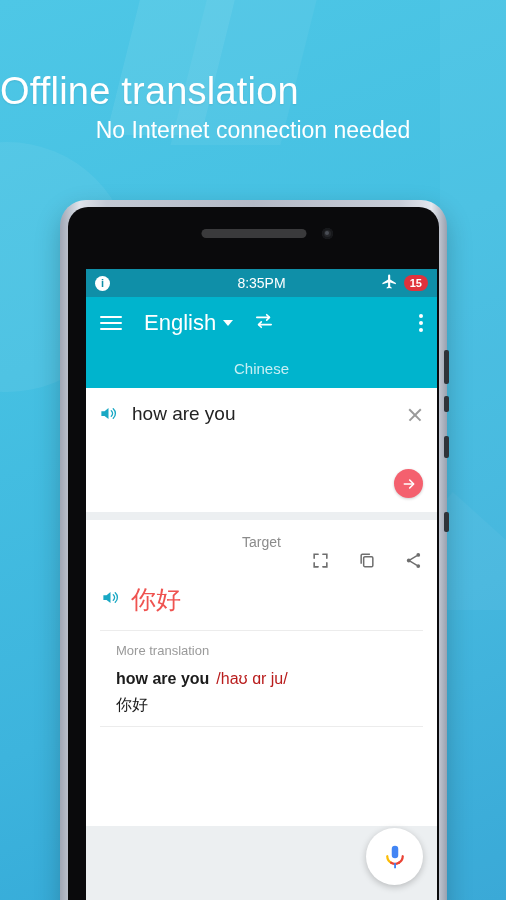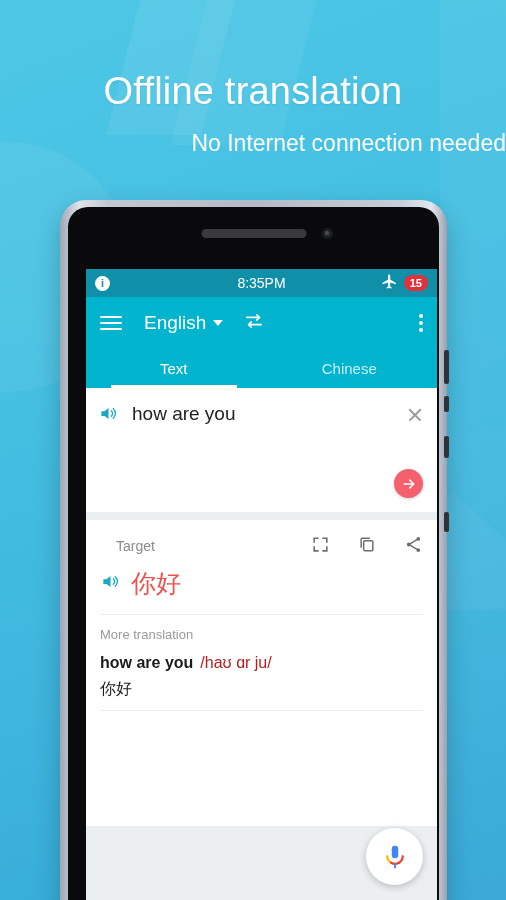--- a/index.html
+++ b/index.html
@@ -24,26 +24,26 @@
     position:absolute;left:-118px;top:142px;width:250px;height:250px;border-radius:50%;
     background:rgba(255,255,255,0.06);
   }
   .bg-diag{
     position:absolute;left:300px;top:560px;width:330px;height:330px;
     background:rgba(255,255,255,0.04);transform:rotate(42deg);
   }
 
   
   .headline{
-    position:absolute;left:0;top:70px;width:506px;text-align:center;
+    position:absolute;left:0;top:70px;width:506px;
     color:#ffffff;font-size:38px;font-weight:400;letter-spacing:.2px;
     text-shadow:0 1px 2px rgba(0,0,0,0.08);
   }
   .subhead{
-    position:absolute;left:0;top:130px;width:506px;text-align:right;
+    position:absolute;left:0;top:117px;width:506px;text-align:center;
     color:#ffffff;font-size:23px;font-weight:400;
   }
 
   
   .phone{
     position:absolute;left:60px;top:200px;width:387px;height:720px;
     border-radius:26px 26px 10px 10px;
     background:linear-gradient(90deg,#9fa6b4 0%,#dfe3ea 5%,#c3c9d4 12%,#b4bac7 50%,#c8cdd8 88%,#e3e7ee 96%,#9aa1af 100%);
     box-shadow:0 10px 26px rgba(0,0,0,0.22);
   }
@@ -89,21 +89,21 @@
     background:#e0323c;color:#fff;font-size:11px;font-weight:bold;
     padding:1px 6px;border-radius:8px;line-height:14px;
   }
 
   .appbar{
     background:#00b4cd;height:52px;display:flex;align-items:center;padding:0 14px;color:#fff;
   }
   .hamburger{width:22px;display:flex;flex-direction:column;gap:4px;cursor:pointer;}
   .hamburger i{display:block;height:2px;background:#fff;border-radius:1px;}
   .lang{
-    font-size:19px;color:#fff;display:flex;align-items:center;gap:7px;cursor:pointer;white-space:nowrap;
+    font-size:22px;color:#fff;display:flex;align-items:center;gap:7px;cursor:pointer;white-space:nowrap;
   }
   .caret{width:0;height:0;border-left:5px solid transparent;border-right:5px solid transparent;border-top:6px solid #fff;}
   .lang-left{margin-left:22px;}
   .swap{margin:0 20px;cursor:pointer;}
   .lang-right{}
   .dots{margin-left:auto;display:flex;flex-direction:column;gap:3px;cursor:pointer;padding-left:10px;}
   .dots i{width:4px;height:4px;border-radius:50%;background:#fff;display:block;}
 
   .tabs{background:#00b4cd;height:39px;display:flex;align-items:stretch;}
   .tab{
@@ -133,28 +133,28 @@
   .clear-x:after{transform:rotate(-45deg);}
   .fab-go{
     position:absolute;right:14px;bottom:14px;width:29px;height:29px;border-radius:50%;
     background:#f4606e;display:flex;align-items:center;justify-content:center;cursor:pointer;
     box-shadow:0 1px 3px rgba(0,0,0,0.2);
   }
 
   .gap{height:8px;background:#eceff1;}
 
   .result-card{background:#fff;min-height:300px;padding-bottom:6px;}
-  .target-row{display:flex;align-items:center;padding:14px 14px 0 30px;}
+  .target-row{display:flex;align-items:center;padding:14px 14px 0 14px;flex-direction:column;}
   .target-label{font-size:14px;color:#8b8b8b;}
   .target-icons{margin-left:auto;display:flex;align-items:center;gap:27px;}
   .ti{cursor:pointer;}
   .trans-row{display:flex;align-items:center;padding:10px 14px 16px 14px;}
   .trans-text{margin-left:10px;font-size:25px;color:#ef5350;line-height:30px;}
   .divider{height:1px;background:#ececec;margin:0 14px;}
-  .sec{padding:12px 14px 10px 14px;}
+  .sec{padding:12px 14px 10px 30px;}
   .sec-title{font-size:13px;color:#9a9a9a;margin-bottom:10px;}
   .mt-line1{font-size:16px;color:#1c1c1c;line-height:21px;}
   .mt-line1 b{font-weight:bold;}
   .mt-ipa{color:#b91c1c;font-weight:400;margin-left:7px;}
   .mt-line2{font-size:16px;color:#1c1c1c;margin-top:5px;line-height:22px;}
   .ex-item{display:flex;font-size:16px;line-height:22px;color:#1c1c1c;}
   .ex-bullet{color:#37c0d6;margin-right:7px;font-size:16px;line-height:22px;}
   .ex-hl{color:#ef5350;}
   .ex-zh{margin-top:3px;margin-left:15px;font-size:16px;color:#1c1c1c;}
 
@@ -227,21 +227,20 @@
             </svg>
           </div>
           <div class="dots">
               <i></i>
               <i></i>
               <i></i>
             </div>
         </div>
 
         <div class="tabs">
-          <div class="tab active">Text</div>
           <div class="tab">Chinese</div>
         </div>
 
         <div class="input-card">
           <div class="input-row">
             <span class="speaker-ic">
               <svg width="21" height="19" viewBox="0 0 24 24" fill="#19a8c4">
                   <path d="M3 9v6h4l5 4V5L7 9H3z"></path>
                   <path d="M15.5 8.5a4.5 4.5 0 0 1 0 7" fill="none" stroke="#19a8c4" stroke-width="1.7" stroke-linecap="round"></path>
                   <path d="M18 6a8 8 0 0 1 0 12" fill="none" stroke="#19a8c4" stroke-width="1.7" stroke-linecap="round"></path>

